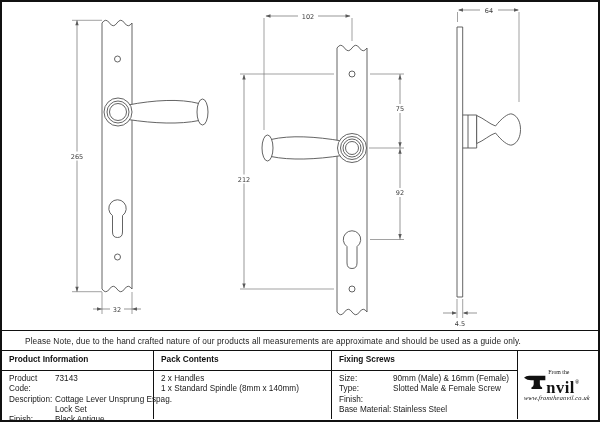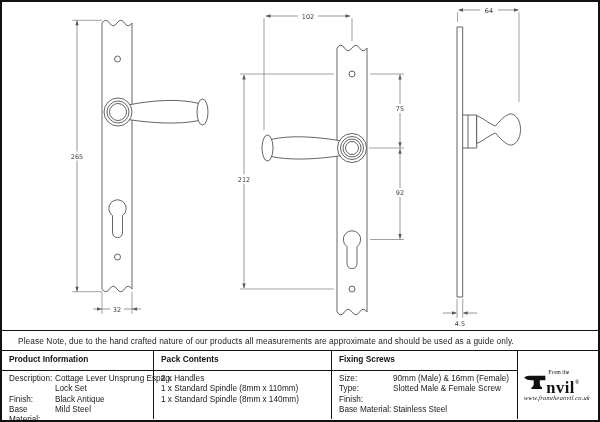--- a/index.html
+++ b/index.html
@@ -10,21 +10,21 @@
     color:#1a1a1a;
   }
   .page {
     position:relative; width:600px; height:422px;
     background:#ffffff; border:2px solid #111;
     overflow:hidden;
   }
   .drawings { position:relative; width:596px; height:329px; border-bottom:1.4px solid #111; background:#fff; }
   .notebar {
     width:596px; height:20px; border-bottom:1.4px solid #111;
-    display:flex; align-items:center; padding-left:16px;
+    display:flex; align-items:center; padding-left:23px;
     font-size:8.3px; color:#222; letter-spacing:.1px;
   }
   .spec-table { display:flex; width:596px; height:68.2px; }
   .col { height:100%; border-right:1.4px solid #111; display:flex; flex-direction:column; }
   .col-product { width:152px; }
   .col-pack { width:178px; }
   .col-fixing { width:186px; }
   .col-logo { width:78.6px; border-right:none; align-items:center; justify-content:center; }
   .col-header {
     height:17px; border-bottom:1.4px solid #111;
@@ -162,20 +162,24 @@
   <div class="notebar">
     <span>Please Note, due to the hand crafted nature of our products all measurements are approximate and should be used as a guide only.</span>
   </div>
 
   <div class="spec-table">
 
     <div class="col col-product">
       <div class="col-header">Product Information</div>
       <div class="col-body">
         <div class="kv-row">
+          <span class="kv-label">Product Code:</span>
+          <span class="kv-value">73143</span>
+        </div>
+        <div class="kv-row">
           <span class="kv-label">Description:</span>
           <span class="kv-value">Cottage Lever Unsprung Espag.</span>
         </div>
         <div class="kv-row">
           <span class="kv-label"></span>
           <span class="kv-value">Lock Set</span>
         </div>
         <div class="kv-row">
           <span class="kv-label">Finish:</span>
           <span class="kv-value">Black Antique</span>
@@ -184,21 +188,20 @@
           <span class="kv-label">Base Material:</span>
           <span class="kv-value">Mild Steel</span>
         </div>
       </div>
     </div>
 
     <div class="col col-pack">
       <div class="col-header">Pack Contents</div>
       <div class="col-body">
         <div class="pc-item">2 x Handles</div>
-        <div class="pc-item">1 x Standard Spindle (8mm x 110mm)</div>
         <div class="pc-item">1 x Standard Spindle (8mm x 140mm)</div>
       </div>
     </div>
 
     <div class="col col-fixing">
       <div class="col-header">Fixing Screws</div>
       <div class="col-body">
         <div class="kv-row">
           <span class="kv-label">Size:</span>
           <span class="kv-value">90mm (Male) &amp; 16mm (Female)</span>

